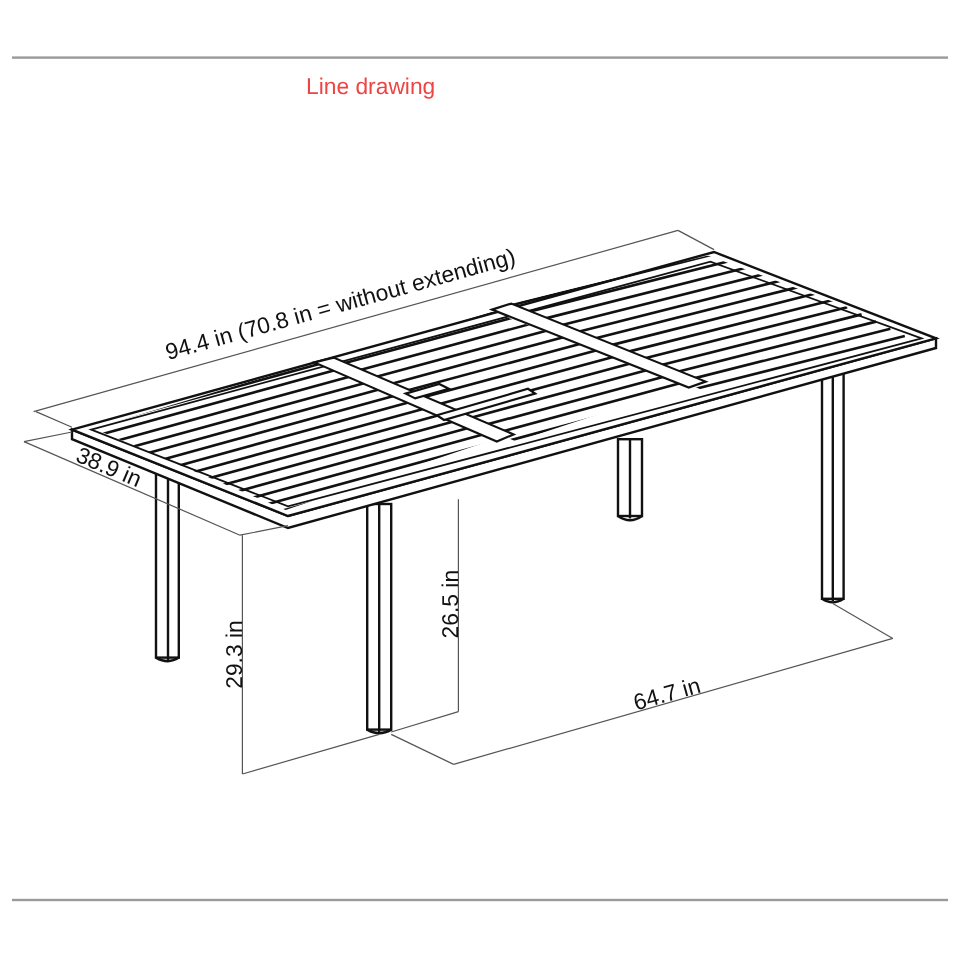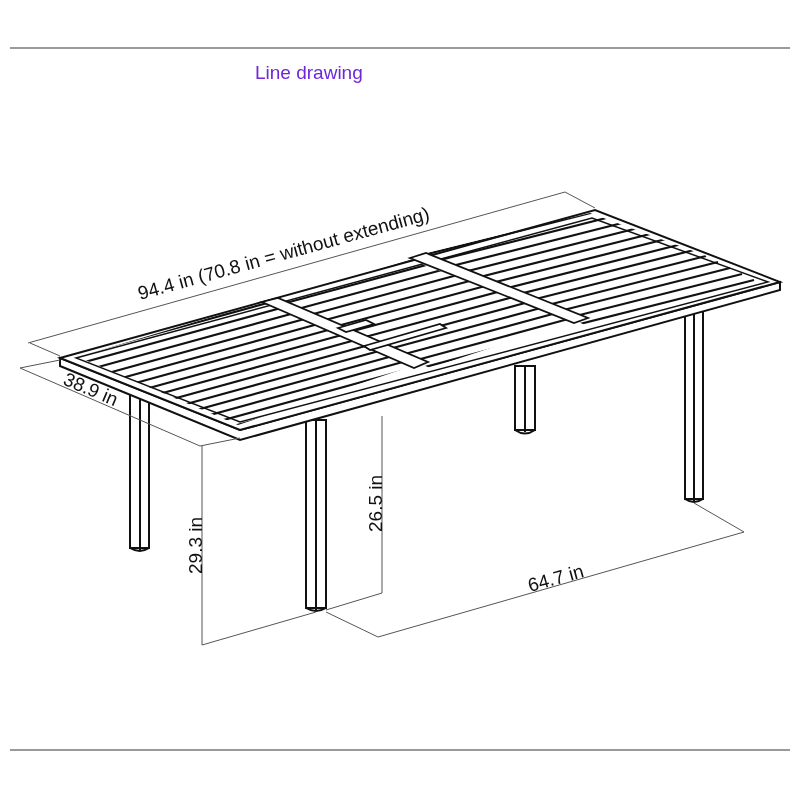--- a/index.html
+++ b/index.html
@@ -1,19 +1,19 @@
 <!DOCTYPE html>
 <html><head>
 <meta charset="utf-8">
 <style>
   html, body { margin:0; padding:0; background:#ffffff; }
   body { width:800px; height:800px; position:relative; overflow:hidden;
          font-family:"Liberation Sans", "DejaVu Sans", sans-serif; }
   .rule { position:absolute; left:10px; width:780px; height:2px; background:#9a9a9a; }
-  .title { position:absolute; left:255px; top:62px; font-size:19px; color:#6d28d9;
+  .title { position:absolute; left:255px; top:62px; font-size:19px; color:#ef4444;
            font-family:"Liberation Sans", sans-serif; }
   svg { position:absolute; left:0; top:0; }
   .dim-text { font-family:"Liberation Sans", sans-serif; font-size:19px; fill:#111; }
 </style>
 </head>
 <body>
 
 <div class="rule" style="top:47px;"></div>
 <div class="title">Line drawing</div>
 <div class="rule" style="top:749px;"></div>

